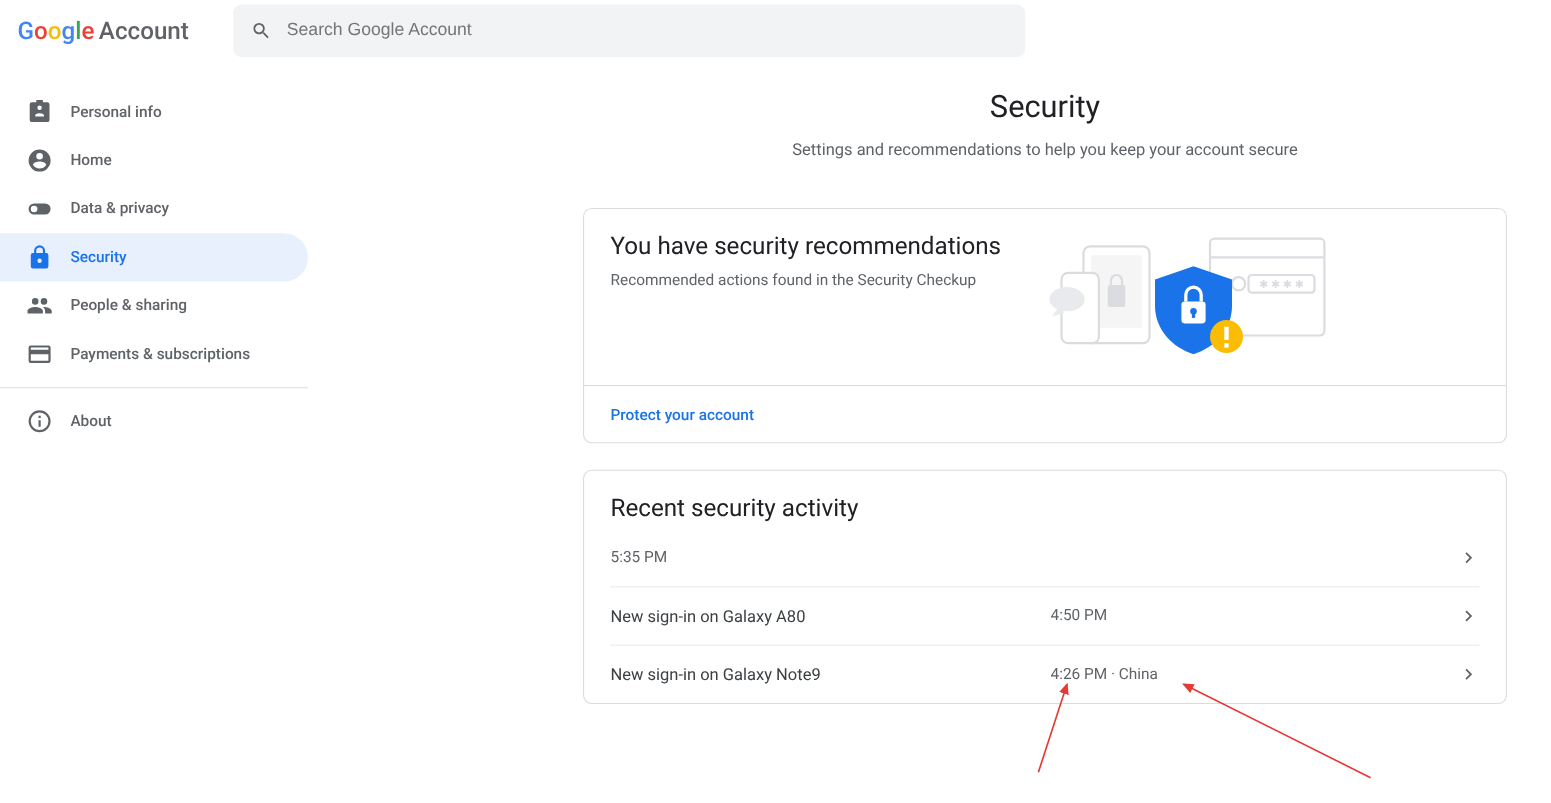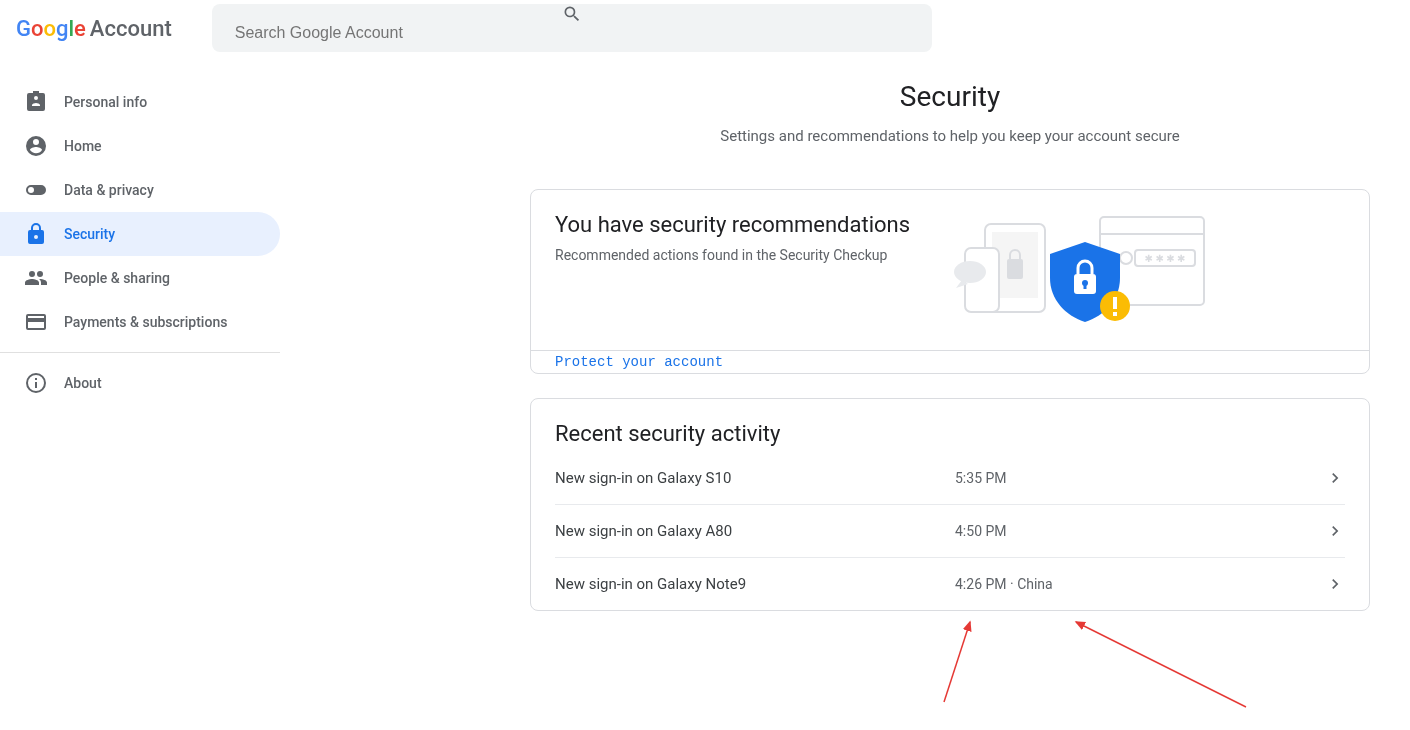--- a/index.html
+++ b/index.html
@@ -31,21 +31,20 @@
   .logo-g2{color:#4285F4;} .logo-l{color:#34A853;} .logo-e{color:#EA4335;}
   .logo-account { color:#5f6368; margin-left:4px; font-size:22px; }
   .searchbox {
     display: flex;
     align-items: center;
     background: #f1f3f4;
     border-radius: 8px;
     height: 48px;
     width: 720px;
     padding: 0 16px;
-    flex-direction: column;
   }
   .searchbox input {
     border: none;
     background: transparent;
     outline: none;
     font-size: 16px;
     color: #5f6368;
     margin-left: 14px;
     width: 100%;
   }
@@ -113,22 +112,21 @@
     font-weight: 400;
     color: #202124;
   }
   .card-desc {
     font-size: 14px;
     color: #5f6368;
     margin-top: 10px;
   }
   .card-footer {
     border-top: 1px solid #dadce0;
-    padding: 2px 24px;
-    font-family: Liberation Mono, monospace;
+    padding: 16px 24px;
   }
   .card-link {
     color: #1a73e8;
     font-size: 14px;
     font-weight: 500;
     text-decoration: none;
     cursor: pointer;
   }
 
   
@@ -286,21 +284,20 @@
     </div>
     <div class="card-footer">
       <a class="card-link">Protect your account</a>
     </div>
   </div>
 
   <div class="card activity-card">
     <div class="card-title">Recent security activity</div>
 
     <div class="activity-row">
-      <div class="activity-label">New sign-in on Galaxy S10</div>
       <div class="activity-time">5:35 PM</div>
       <svg class="chevron" viewBox="0 0 24 24">
           <path d="M10 6l6 6-6 6-1.4-1.4L13.2 12 8.6 7.4z"></path>
         </svg>
     </div>
     <div class="activity-row">
       <div class="activity-label">New sign-in on Galaxy A80</div>
       <div class="activity-time">4:50 PM</div>
       <svg class="chevron" viewBox="0 0 24 24">
           <path d="M10 6l6 6-6 6-1.4-1.4L13.2 12 8.6 7.4z"></path>

